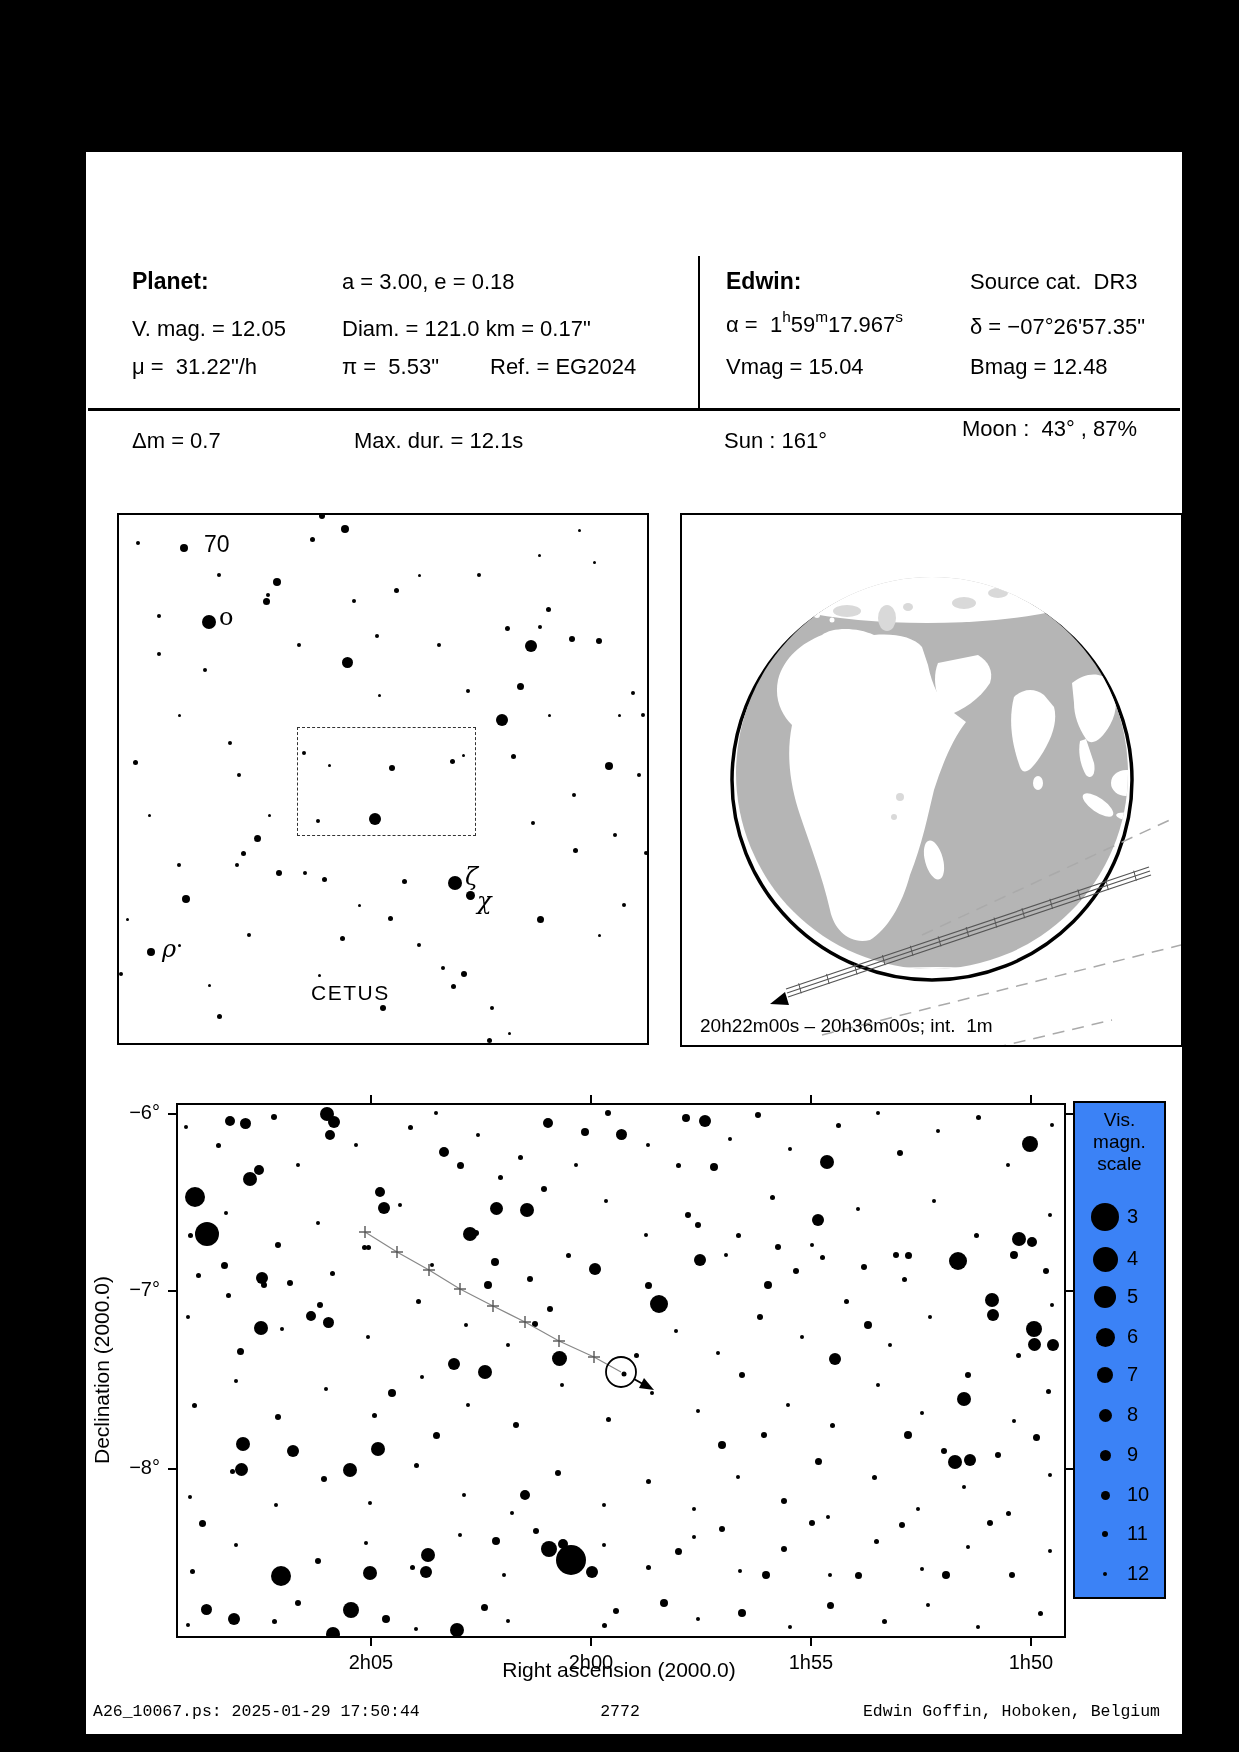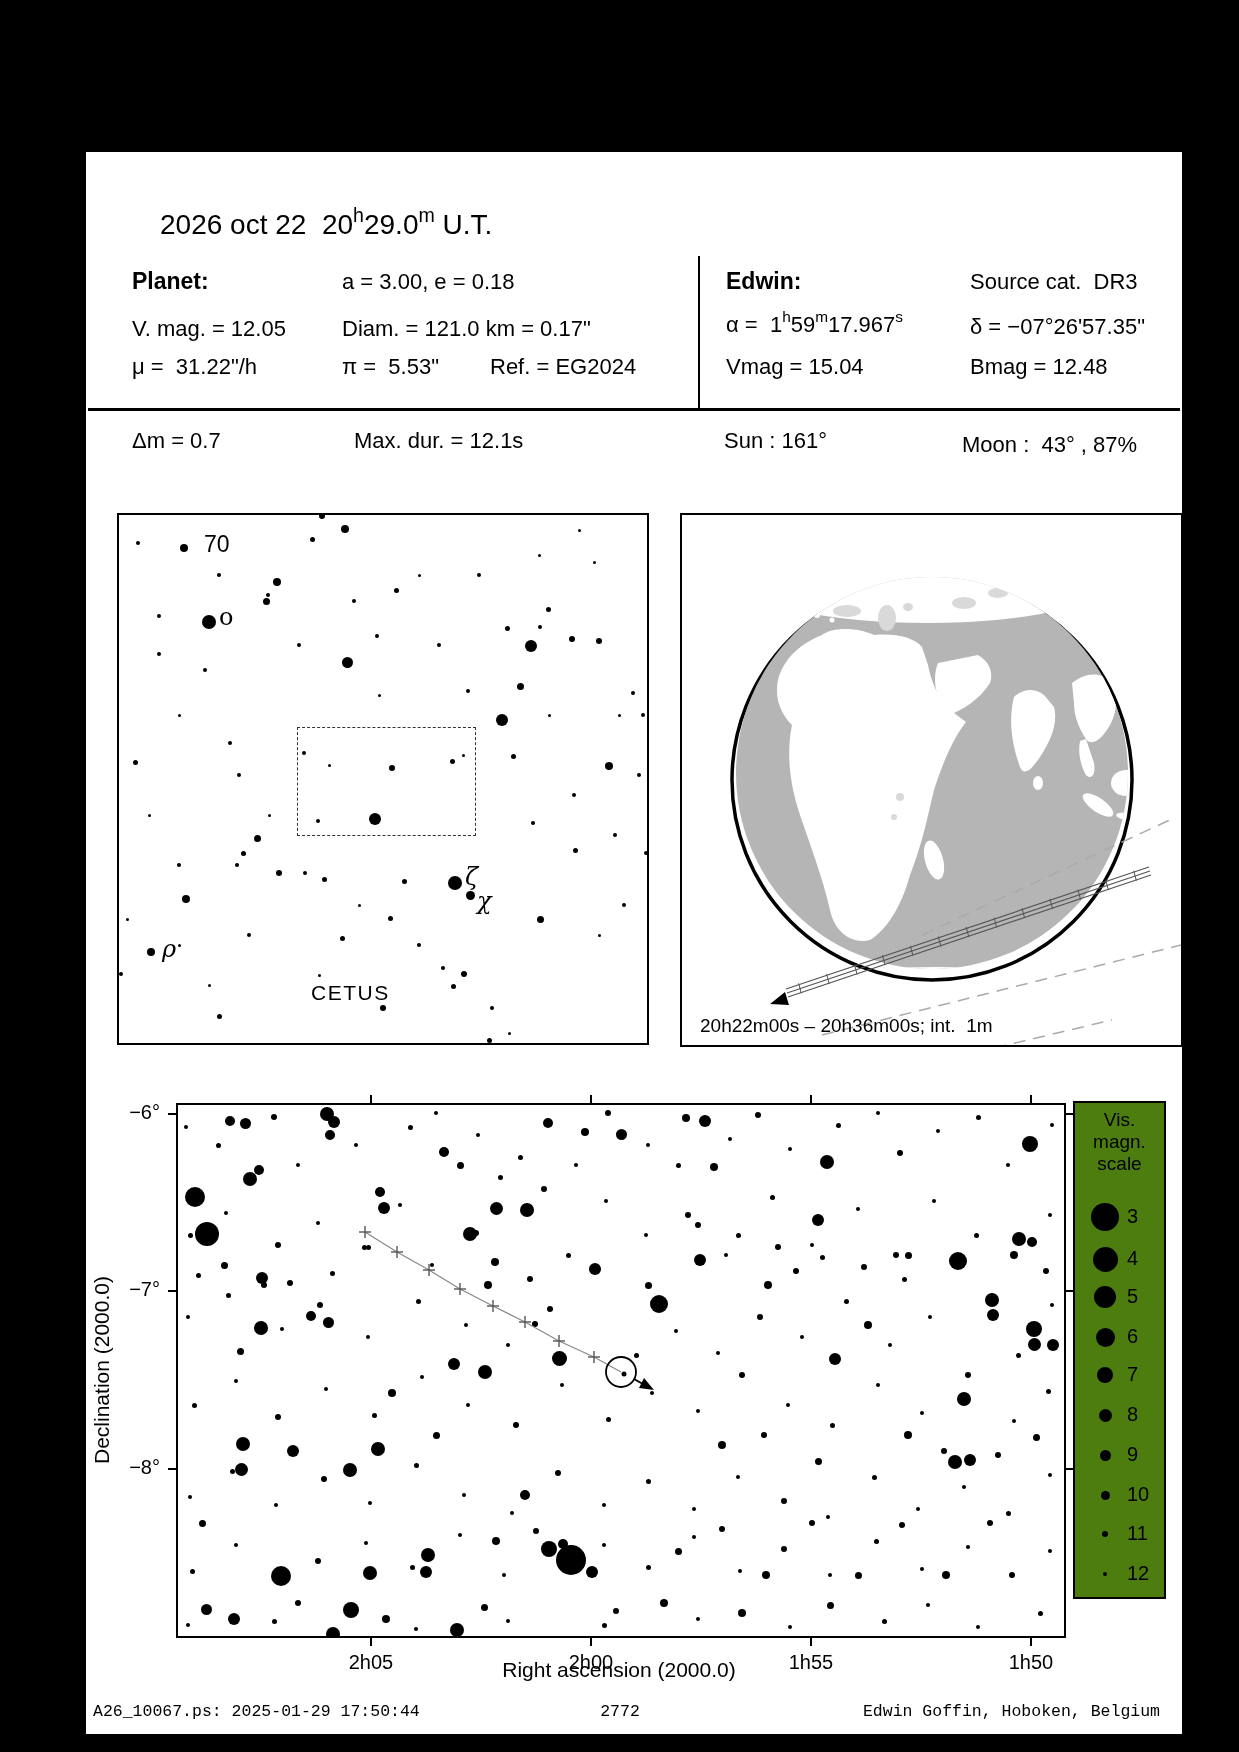--- a/index.html
+++ b/index.html
@@ -21,33 +21,32 @@
   .f-sans{font-size:23px;font-family:"Liberation Sans",sans-serif;}
   .f-serif{font-size:24px;font-family:"DejaVu Serif",serif;}
   .f-greek{font-size:24px;font-family:"DejaVu Serif",serif;font-style:italic;}
   .f-const{font-size:21px;letter-spacing:1.5px;}
   .dashedrect{position:absolute;border:1.6px dashed #333;}
   .plotwrap{position:absolute;border:2px solid #000;background:#fff;}
   .tick{position:absolute;background:#000;}
   .ticklabel{position:absolute;font-size:20px;text-align:center;}
   .yticklabel{position:absolute;font-size:20px;text-align:right;}
   .axislabel{font-size:21px;text-align:center;}
-  .legendbox{position:absolute;border:2px solid #000;background:#4d7c0f;}
+  .legendbox{position:absolute;border:2px solid #000;background:#3b82f6;}
   .legendtitle{position:absolute;width:100%;text-align:center;font-size:19px;line-height:22px;}
   .legendnum{position:absolute;font-size:20px;}
   .footer{font-size:16.5px;font-family:"Liberation Mono","DejaVu Sans Mono",monospace;white-space:pre;}
   svg{position:absolute;left:0;top:0;}
 </style>
 </head>
 <body>
 
 <div class="canvas">
   <div class="page">
 
-    <div class="abs dateline" style="left:74px;top:54px;" id="dateline"><span>2026 oct 22  20</span><sup>h</sup><span>29.0</span><sup>m</sup><span> U.T.</span></div>
 
     <div class="abs cell bold" style="left:46px;top:116px;">Planet:</div>
     <div class="abs cell" style="left:256px;top:117px;">a = 3.00, e = 0.18</div>
     <div class="abs cell" style="left:46px;top:164px;">V. mag. = 12.05</div>
     <div class="abs cell" style="left:256px;top:164px;">Diam. = 121.0 km = 0.17"</div>
     <div class="abs cell" style="left:46px;top:202px;">μ =  31.22"/h</div>
     <div class="abs cell" style="left:256px;top:202px;">π =  5.53"</div>
     <div class="abs cell" style="left:404px;top:202px;">Ref. = EG2024</div>
 
     <div class="abs cell bold" style="left:640px;top:116px;">Edwin:</div>
@@ -56,21 +55,21 @@
     <div class="abs cell" style="left:884px;top:162px;">δ = −07°26'57.35"</div>
     <div class="abs cell" style="left:640px;top:202px;">Vmag = 15.04</div>
     <div class="abs cell" style="left:884px;top:202px;">Bmag = 12.48</div>
 
     <div class="abs vline" style="left:612px;top:104px;height:152px;"></div>
     <div class="abs hline" style="left:2px;top:256px;width:1092px;"></div>
 
     <div class="abs cell" style="left:46px;top:276px;">Δm = 0.7</div>
     <div class="abs cell" style="left:268px;top:276px;">Max. dur. = 12.1s</div>
     <div class="abs cell" style="left:638px;top:276px;">Sun : 161°</div>
-    <div class="abs cell" style="left:876px;top:280px;">Moon :  43° , 87%</div>
+    <div class="abs cell" style="left:876px;top:264px;">Moon :  43° , 87%</div>
 
     <div class="abs chartbox" style="left:31px;top:361px;width:528px;height:528px;">
       <div class="clip" id="finder-stars">
           <div class="star" style="left: 61px; top: 29px; height: 8px; width: 8px;"></div>
           <div class="star" style="left: 17px; top: 26px; height: 4px; width: 4px;"></div>
           <div class="star" style="left: 200px; top: -2px; height: 6px; width: 6px;"></div>
           <div class="star" style="left: 222px; top: 10px; height: 8px; width: 8px;"></div>
           <div class="star" style="left: 190.5px; top: 21.5px; height: 5px; width: 5px;"></div>
           <div class="star" style="left: 154px; top: 63px; height: 8px; width: 8px;"></div>
           <div class="star" style="left: 143.5px; top: 82.5px; height: 7px; width: 7px;"></div>

